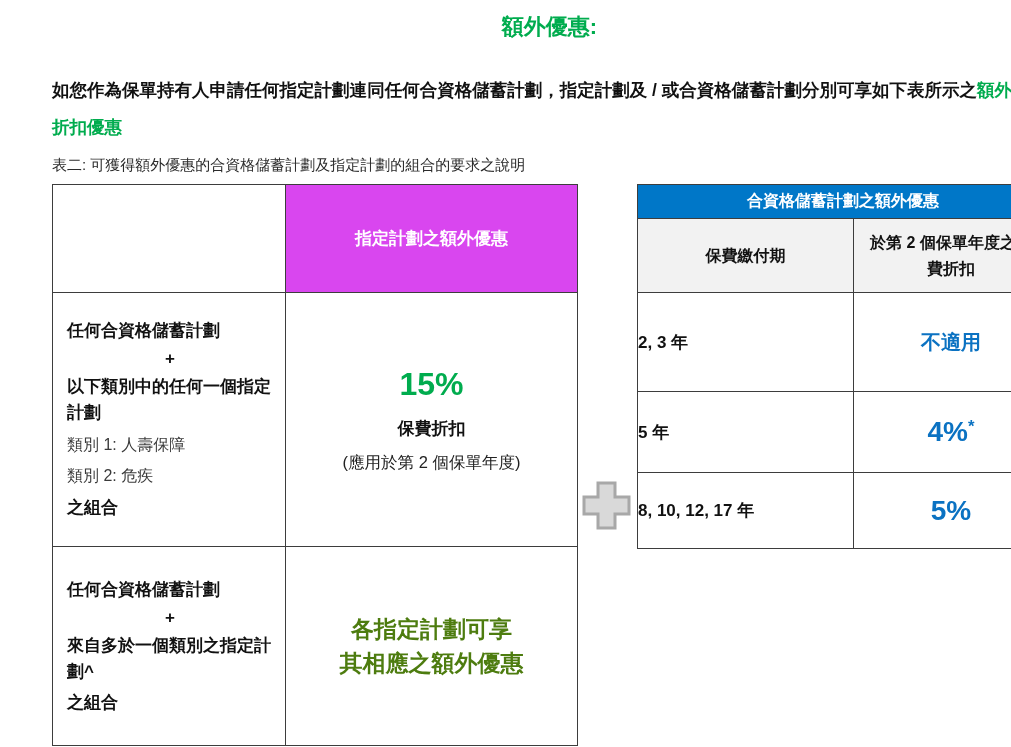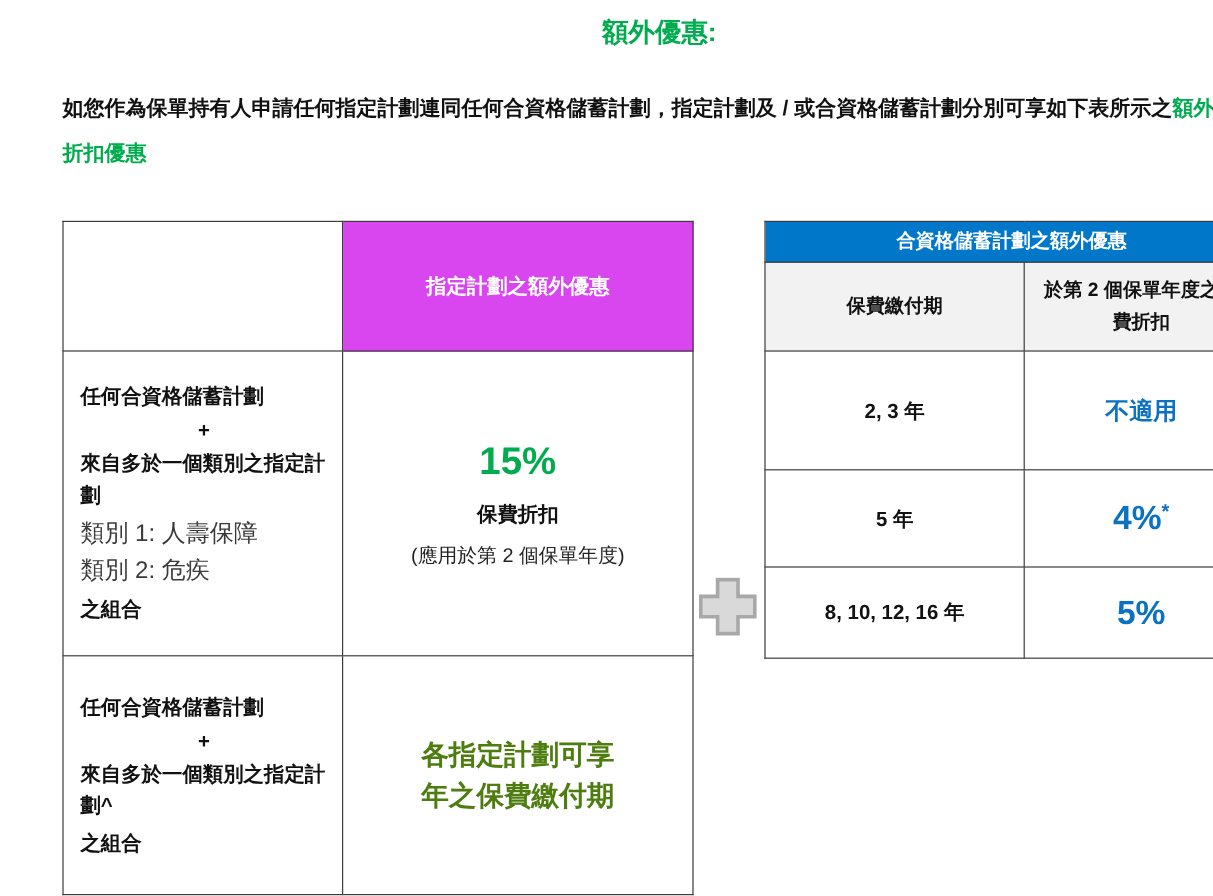--- a/index.html
+++ b/index.html
@@ -64,21 +64,21 @@
   .green-head {
     background: #d946ef;
     color: #ffffff;
     font-size: 17px;
     font-weight: bold;
     text-align: center;
   }
   .combo-cell { padding: 10px 12px 10px 14px !important; }
   .combo-line { font-size: 17px; font-weight: bold; line-height: 26px; margin: 5px 0; color: #111; }
   .combo-plus { font-size: 17px; font-weight: bold; text-align: center; margin: 4px 0; color: #111; }
-  .combo-cat { font-size: 20px; font-weight: normal; line-height: 24px; margin: 7px 0; color: #3a3a3a; }
+  .combo-cat { font-size: 16px; font-weight: normal; line-height: 24px; margin: 7px 0; color: #3a3a3a; }
   .benefit-cell { text-align: center; }
   .benefit-value { font-size: 32px; font-weight: bold; color: #00AC4E; margin-bottom: 14px; }
   .benefit-label { font-size: 17px; font-weight: bold; color: #111; margin-bottom: 12px; }
   .benefit-note { font-size: 16.5px; font-weight: normal; color: #222; }
   .benefit-green { font-size: 23px; font-weight: bold; color: #4d7c0f; line-height: 34px; }
   
   .gap {
     position: relative;
     width: 59px;
     height: 561px;
@@ -110,76 +110,77 @@
   }
   .subhead-cell {
     background: #F2F2F2;
     font-size: 16px;
     font-weight: bold;
     color: #111;
     text-align: center;
     line-height: 26px;
     padding: 0 14px !important;
   }
-  .period-cell { font-size: 17px; font-weight: bold; color: #111; text-align: center; }
+  .period-cell { font-size: 17px; font-weight: bold; color: #111; text-align: left; }
   .discount-cell { text-align: center; font-weight: bold; color: #0B72C2; }
   .discount-cn { font-size: 20px; }
   .discount-num { font-size: 28px; }
   .discount-cell .sup, .big-line .sup { font-size: 60%; position: relative; top: -0.55em; }
   .merged-cell { text-align: center; padding: 8px 4px !important; }
   .big-line { font-size: 27px; font-weight: bold; color: #0B72C2; margin: 8px 0; }
   .note-line { font-size: 15.5px; font-weight: 600; color: #111; margin: 10px 0; }
 </style>
 </head>
 <body>
 
 <div class="page">
 
   <div class="page-title">額外優惠:</div>
 
   <div class="intro"><span>如您作為保單持有人申請任何指定計劃連同任何合資格儲蓄計劃，指定計劃及 / 或合資格儲蓄計劃分別可享如下表所示之</span><span class="highlight">額外保費折扣優惠</span></div>
 
+  <div class="table-caption">表二: 可獲得額外優惠的合資格儲蓄計劃及指定計劃的組合的要求之說明</div>
 
   <div class="tables-wrap">
 
     <table class="tbl left-tbl">
       <colgroup>
           <col class="c1">
           <col class="c2">
         </colgroup>
       <tbody>
           <tr class="lt-r1">
         <td></td>
         <td class="green-head">指定計劃之額外優惠</td>
       </tr>
       <tr class="lt-r2">
         <td class="combo-cell">
           <div class="combo-line">任何合資格儲蓄計劃</div>
           <div class="combo-plus">+</div>
-          <div class="combo-line">來自多於一個類別之指定計劃</div>
+          <div class="combo-line">以下類別中的任何一個指定計劃</div>
           <div class="combo-cat">類別 1: 人壽保障</div>
           <div class="combo-cat">類別 2: 危疾</div>
           <div class="combo-line">之組合</div>
         </td>
         <td class="benefit-cell">
           <div class="benefit-value">15%</div>
           <div class="benefit-label">保費折扣</div>
           <div class="benefit-note">(應用於第 2 個保單年度)</div>
         </td>
       </tr>
       <tr class="lt-r3">
         <td class="combo-cell">
           <div class="combo-line">任何合資格儲蓄計劃</div>
           <div class="combo-plus">+</div>
           <div class="combo-line">來自多於一個類別之指定計劃^</div>
           <div class="combo-line">之組合</div>
         </td>
         <td class="benefit-cell">
           <div class="benefit-green">各指定計劃可享</div>
-          <div class="benefit-green">年之保費繳付期</div>
+          <div class="benefit-green">其相應之額外優惠</div>
         </td>
       </tr>
     </tbody>
       </table>
 
     <div class="gap">
       <svg class="plus-icon" viewBox="0 0 49 49">
         <path d="M 16,2 H 33 V 16 H 47 V 33 H 33 V 47 H 16 V 33 H 2 V 16 H 16 Z" fill="#d9d9d9" stroke="#a8a8a8" stroke-width="3"></path>
       </svg>
     </div>
@@ -199,20 +200,20 @@
       </tr>
       <tr class="rt-r1">
         <td class="period-cell">2, 3 年</td>
         <td class="discount-cell discount-cn"><span>不適用</span><span class="sup"></span></td>
       </tr>
       <tr class="rt-r2">
         <td class="period-cell">5 年</td>
         <td class="discount-cell discount-num"><span>4%</span><span class="sup">*</span></td>
       </tr>
       <tr class="rt-r3">
-        <td class="period-cell">8, 10, 12, 16 年</td>
+        <td class="period-cell">8, 10, 12, 17 年</td>
         <td class="discount-cell discount-num"><span>5%</span><span class="sup"></span></td>
       </tr>
     </tbody>
       </table>
 
   </div>
 </div>
 
 </body></html>

